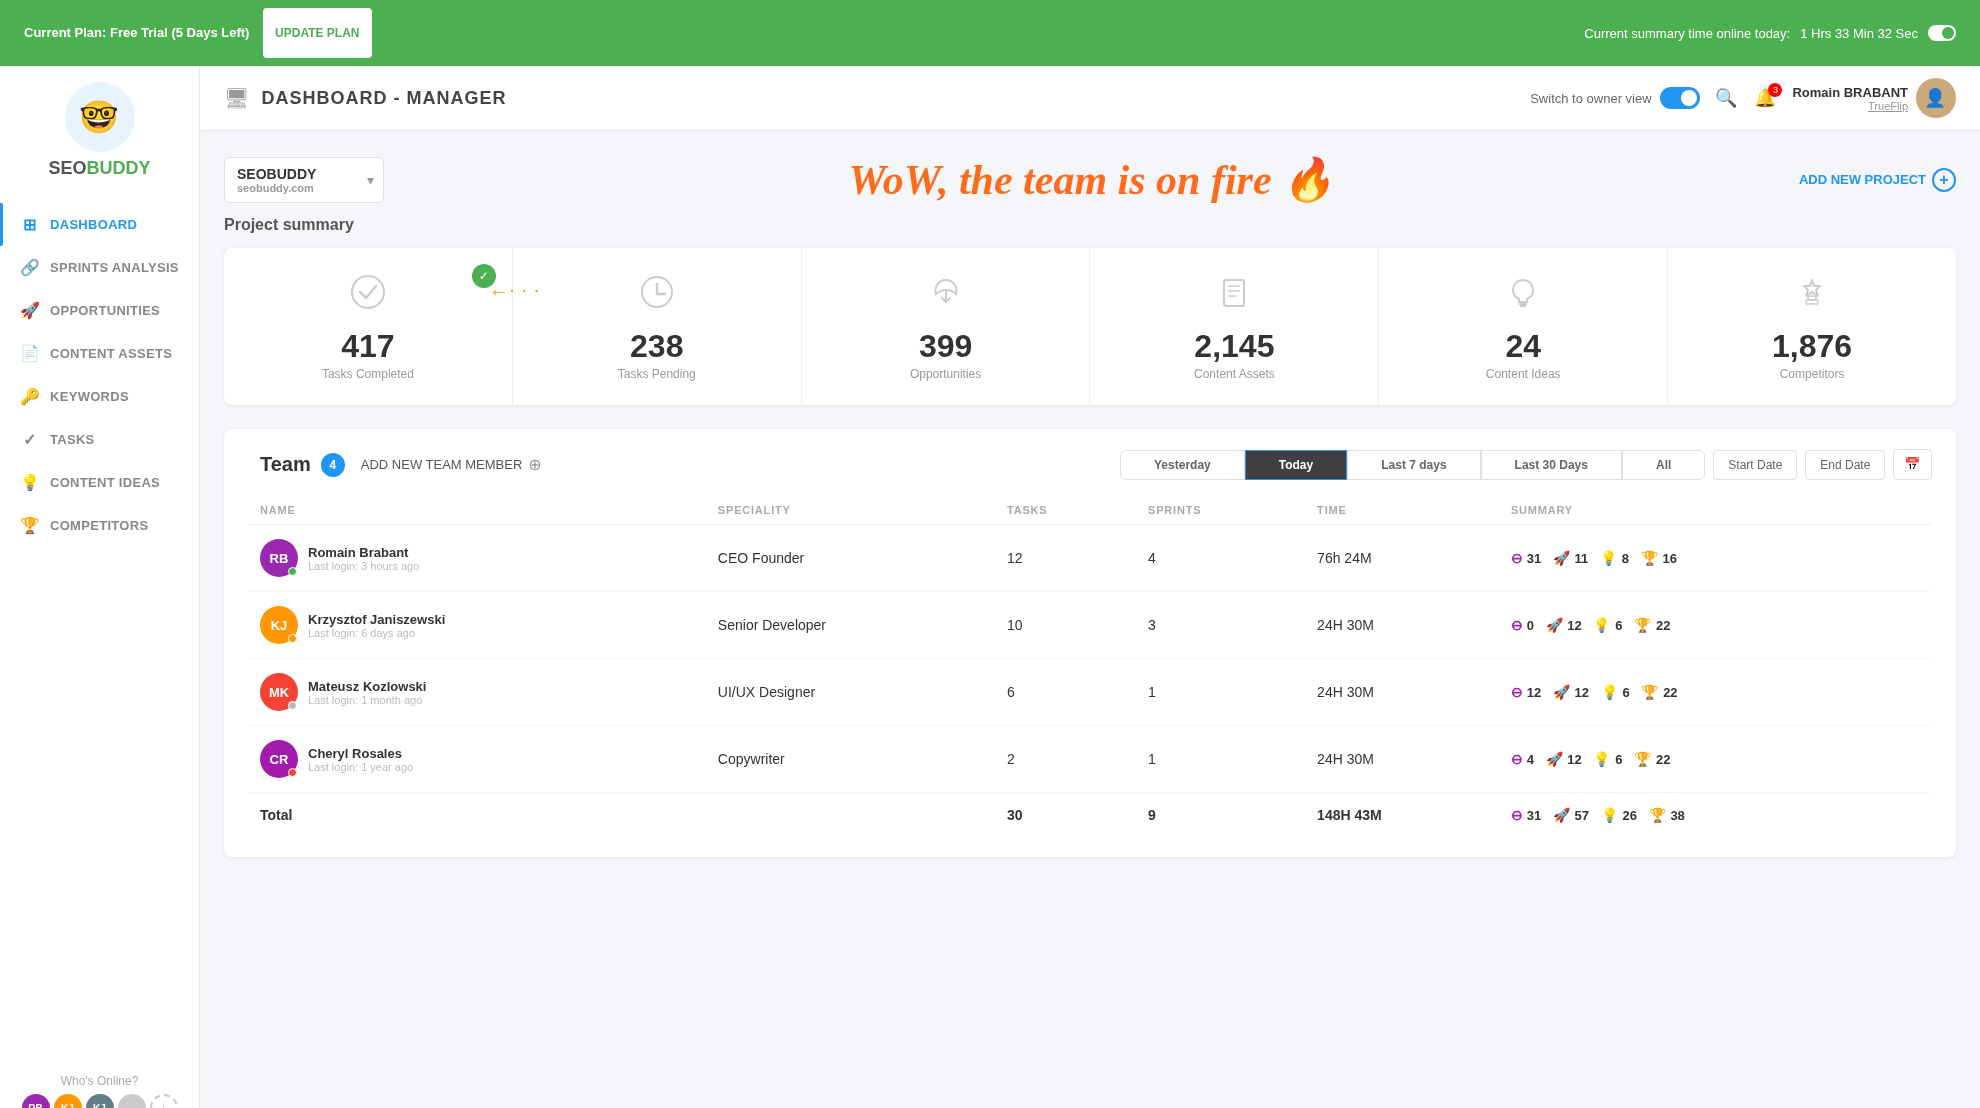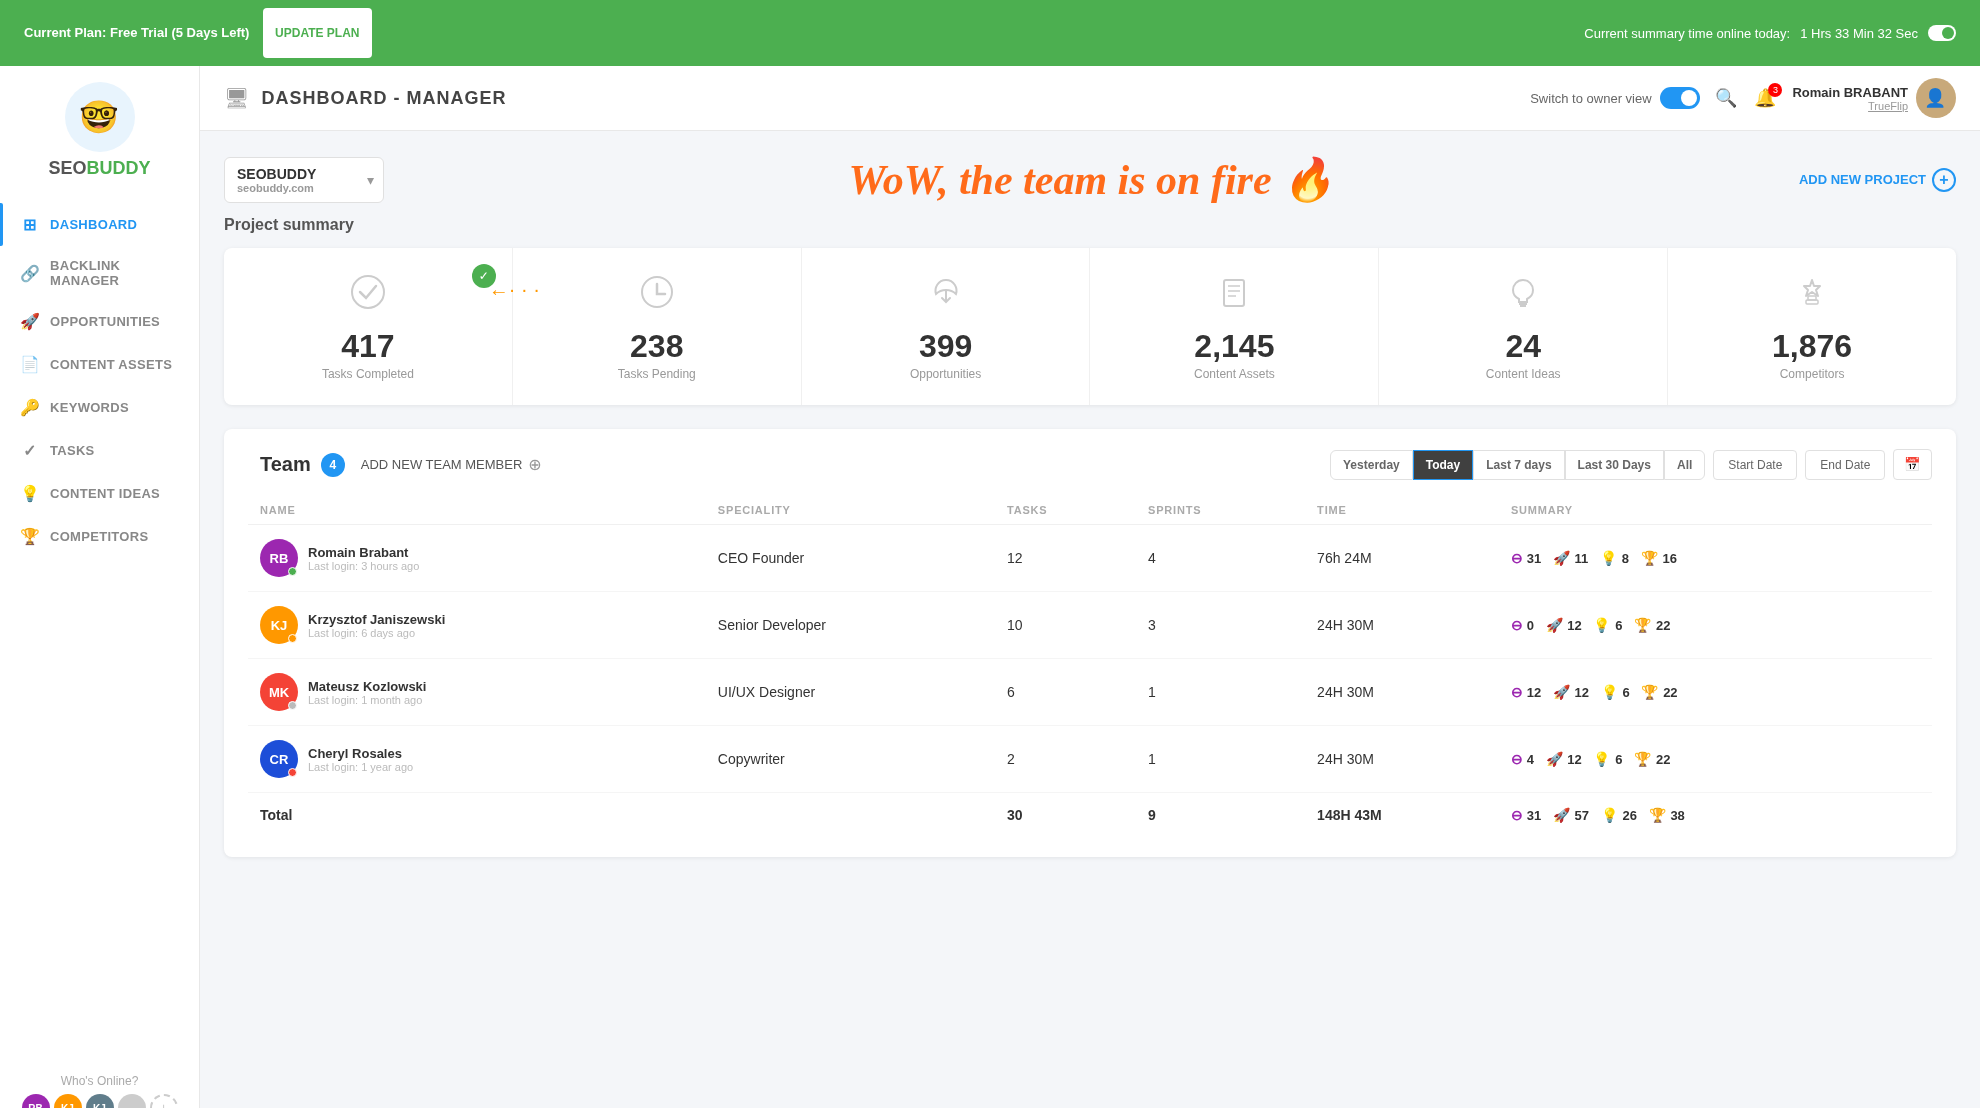--- a/index.html
+++ b/index.html
@@ -274,21 +274,21 @@
     }
     .add-member-btn {
       display: flex; align-items: center; gap: 6px;
       color: #555;
       font-size: 13px;
       cursor: pointer;
       border: none; background: none;
     }
     .date-filters { display: flex; gap: 0; }
     .date-btn {
-      padding: 7px 12px;
+      padding: 7px 33px;
       border: 1px solid #e0e0e0;
       background: white;
       cursor: pointer;
       font-size: 12px;
       color: #666;
       font-weight: 600;
     }
     .date-btn:first-child { border-radius: 6px 0 0 6px; }
     .date-btn:last-child { border-radius: 0 6px 6px 0; }
     .date-btn.active { background: #404040; color: white; border-color: #2196f3; }
@@ -383,21 +383,21 @@
       </div>
     </div>
     <nav class="sidebar-nav">
       <div class="sidebar-item active">
         <div class="active-bar"></div>
         <span class="icon">⊞</span>
         <span>DASHBOARD</span>
       </div>
       <div class="sidebar-item">
         <span class="icon">🔗</span>
-        <span>BACKLINK MANAGER</span>
+        <span>SPRINTS ANALYSIS</span>
       </div>
       <div class="sidebar-item">
         <span class="icon">🚀</span>
         <span>OPPORTUNITIES</span>
       </div>
       <div class="sidebar-item">
         <span class="icon">📄</span>
         <span>CONTENT ASSETS</span>
       </div>
       <div class="sidebar-item">
@@ -701,21 +701,21 @@
         <span class="sum-item">
           <span class="sum-icon" style="color:#ff9800;">🏆</span>
           <span>22</span>
         </span>
       </div>
     </td>
   </tr>
               <tr>
     <td>
       <div class="member-cell">
-        <div class="member-avatar" style="background:#1d4ed8;">
+        <div class="member-avatar" style="background:#a21caf;">
           CR
           <div class="online-dot" style="background:#f44336;"></div>
         </div>
         <div>
           <div class="member-name">Cheryl Rosales</div>
           <div class="member-login">Last login: 1 year ago</div>
         </div>
       </div>
     </td>
     <td>Copywriter</td>

